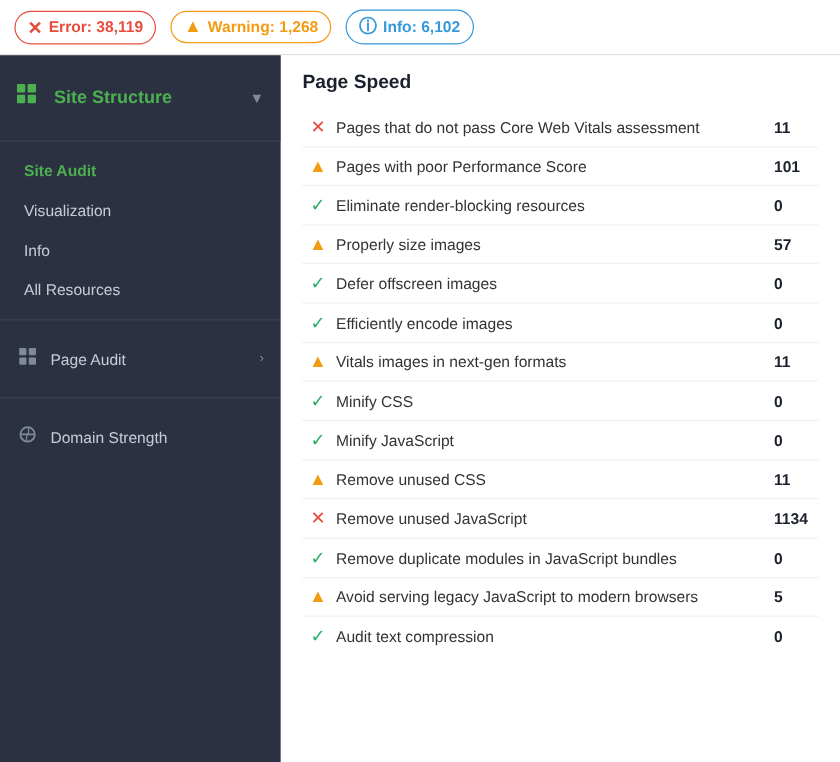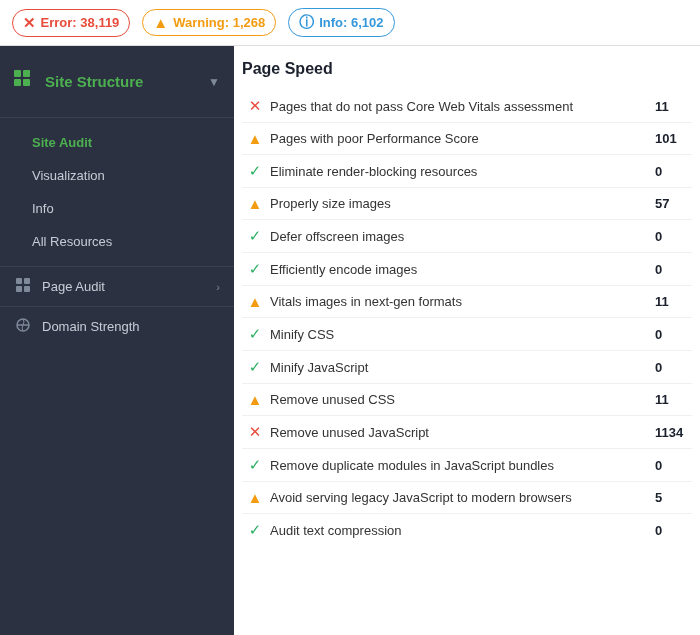--- a/index.html
+++ b/index.html
@@ -67,36 +67,36 @@
     .sidebar-top-icon {
       color: #4caf50;
       font-size: 18px;
     }
     .chevron-down {
       color: #7e8a9a;
       font-size: 12px;
     }
 
     .sidebar-section {
-      padding: 8px 12px;
+      padding: 8px 0;
     }
 
     .sidebar-item {
       padding: 9px 20px;
       color: #c5cdd8;
       cursor: pointer;
       font-size: 13px;
       display: flex;
       align-items: center;
       gap: 8px;
     }
     .sidebar-item.active { color: #4caf50; font-weight: bold; }
 
     .sidebar-item-with-icon {
-      padding: 10px 14px;
+      padding: 22px 14px;
       color: #c5cdd8;
       cursor: pointer;
       font-size: 13px;
       display: flex;
       align-items: center;
       gap: 10px;
       border-top: 1px solid #3a4155;
     }
 
     .sidebar-item-icon {
@@ -109,21 +109,21 @@
     .sidebar-item-chevron {
       margin-left: auto;
       color: #7e8a9a;
       font-size: 11px;
     }
 
     
     .main {
       flex: 1;
       overflow-y: auto;
-      padding: 14px 8px;
+      padding: 14px 18px;
       background: #fff;
     }
 
     .section-title {
       font-size: 16px;
       font-weight: bold;
       color: #1a202c;
       margin-bottom: 12px;
     }
 

